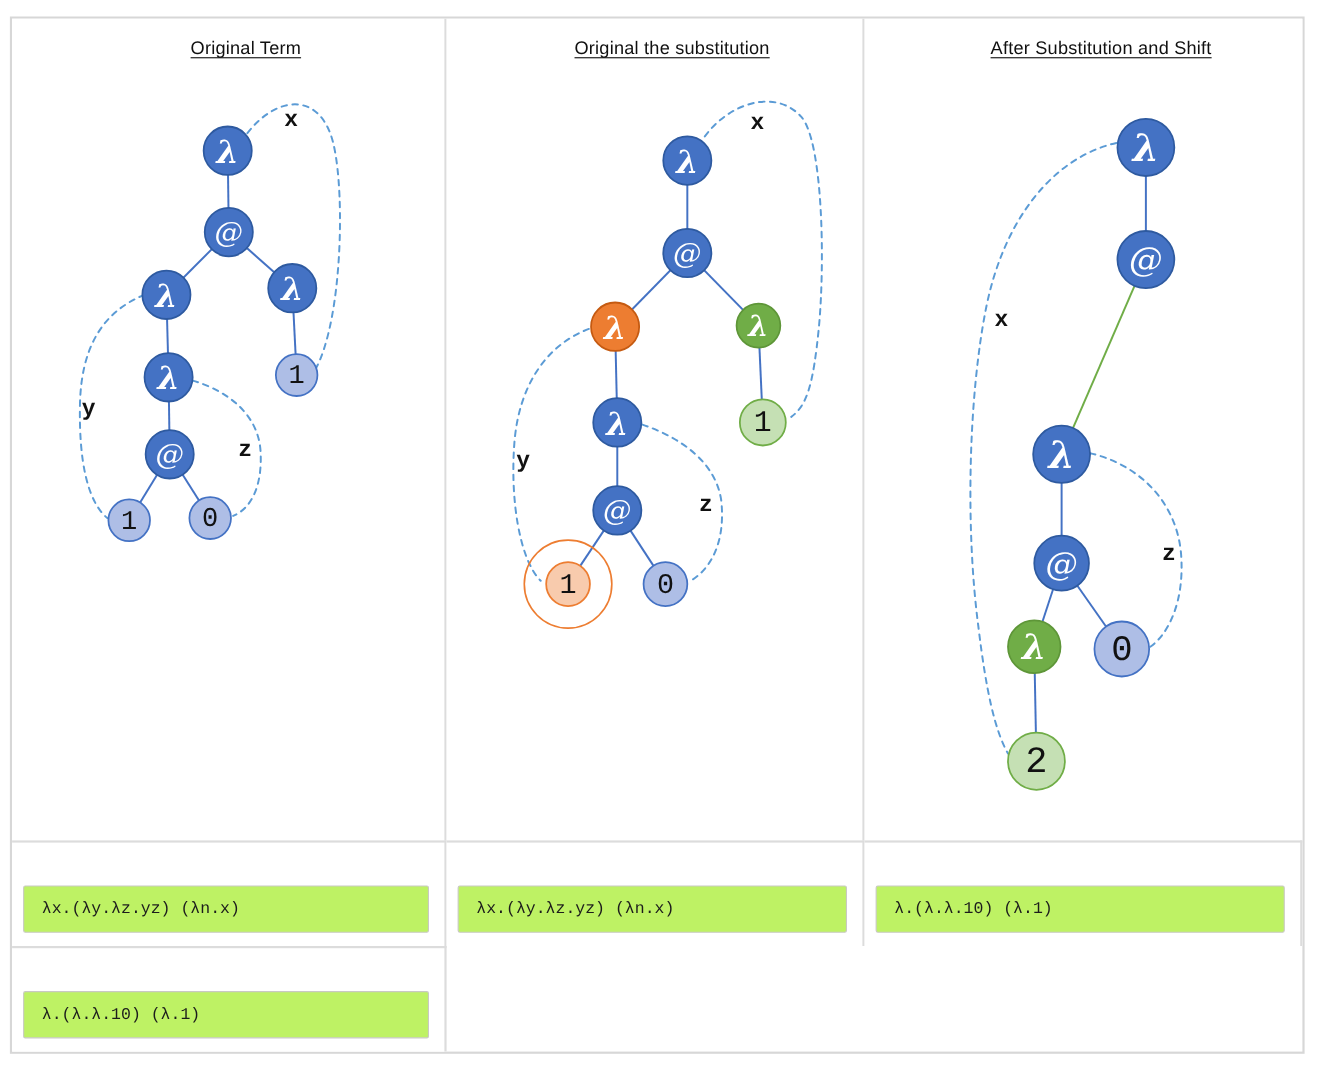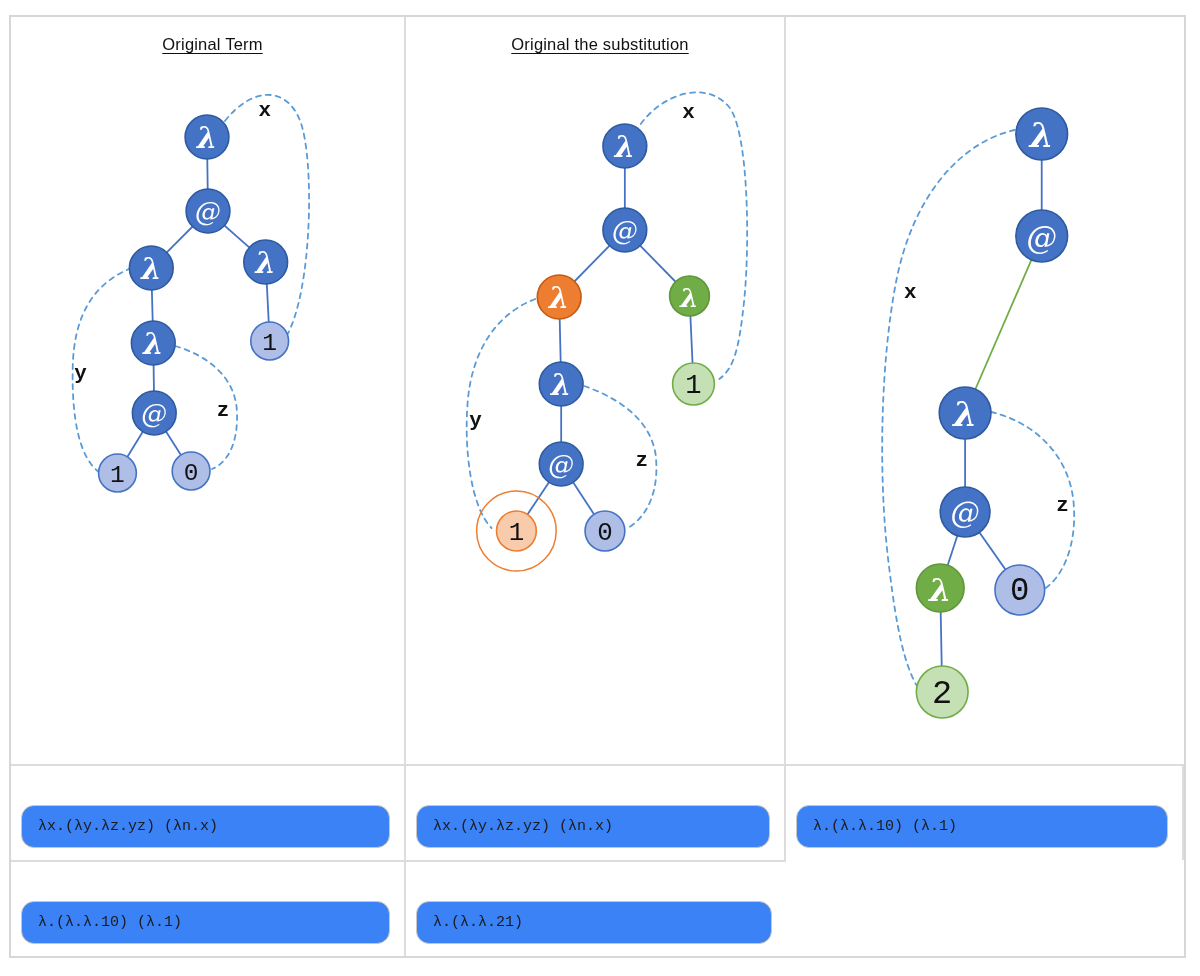--- a/index.html
+++ b/index.html
@@ -8,33 +8,33 @@
     position:absolute; left:9px; top:15px; width:1177px; height:943px;
     background:#fff; border:2px solid #d7d7d7;
     display:grid;
     grid-template-columns:395px 380px 398px;
     grid-template-rows:747px 96px 96px;
   }
   .cell { position:relative; background:#fff; }
   .col-a, .col-b { border-right:2px solid #dcdcdc; }
   .row-2, .row-3 { border-top:2px solid #dcdcdc; }
   .panel-title {
-    position:absolute; top:18px; left:5px; width:100%;
+    position:absolute; top:18px; left:16px; width:100%;
     text-align:center; font-size:16.5px; color:#101010;
     text-decoration:underline; text-underline-offset:3px;
     letter-spacing:.2px;
   }
   .tree-svg { position:absolute; inset:0; width:100%; height:100%; }
   .term-cell {
     display:flex; align-items:flex-end;
     padding:0 14px 12px 10px;
   }
   .term-box {
     flex:1; height:43px; display:flex; align-items:center;
-    background:#3b82f6; border:1px solid #c9c9c3; border-radius:13px;
+    background:#bef264; border:1px solid #c9c9c3; border-radius:2px;
     padding-left:16px;
     font-family:"Liberation Mono", monospace; font-size:15px; color:#1c1c1c;
     white-space:pre;
   }
   .arc-label {
     font-family:"Liberation Mono", monospace; font-weight:600; font-size:21px;
     fill:#111; text-anchor:middle; dominant-baseline:central;
   }
   .glyph { text-anchor:middle; dominant-baseline:central; }
   .glyph-lam { font-family:"DejaVu Serif", serif; font-style:italic; font-weight:600; fill:#ffffff; }
@@ -141,32 +141,30 @@
         <text x="966" y="414" class="glyph glyph-lam" font-size="34.3">λ</text>
         <circle cx="966" cy="512" r="25" fill="#4472C4" stroke="#2E5AA0" stroke-width="1.6"></circle>
         <text x="966" y="513" class="glyph glyph-app" font-size="29.5">@</text>
         <circle cx="941" cy="588" r="24" fill="#70AD47" stroke="#5E9638" stroke-width="1.6"></circle>
         <text x="941" y="589" class="glyph glyph-lam" font-size="31.7">λ</text>
         <circle cx="1021" cy="590" r="25" fill="#AEBEE6" stroke="#4472C4" stroke-width="1.6"></circle>
         <text x="1021" y="591.5" class="glyph glyph-num" font-size="32.5">0</text>
         <circle cx="943" cy="692" r="26" fill="#C5E0B4" stroke="#70AD47" stroke-width="1.6"></circle>
         <text x="943" y="693.5" class="glyph glyph-num" font-size="33.8">2</text>
       </svg>
+    <div class="panel-title">After Substitution and Shift</div>
   </div>
 
   <div class="cell col-a row-2 term-cell">
     <div class="term-box">λx.(λy.λz.yz) (λn.x)</div>
   </div>
   <div class="cell col-b row-2 term-cell">
     <div class="term-box">λx.(λy.λz.yz) (λn.x)</div>
   </div>
 
   <div class="cell col-a row-3 term-cell">
     <div class="term-box">λ.(λ.λ.10) (λ.1)</div>
   </div>
   <div class="cell col-b row-3 term-cell">
     <div class="term-box">λ.(λ.λ.10) (λ.1)</div>
   </div>
-  <div class="cell col-c row-3 term-cell">
-    <div class="term-box">λ.(λ.λ.21)</div>
-  </div>
 
 </div>
 
 </body></html>

